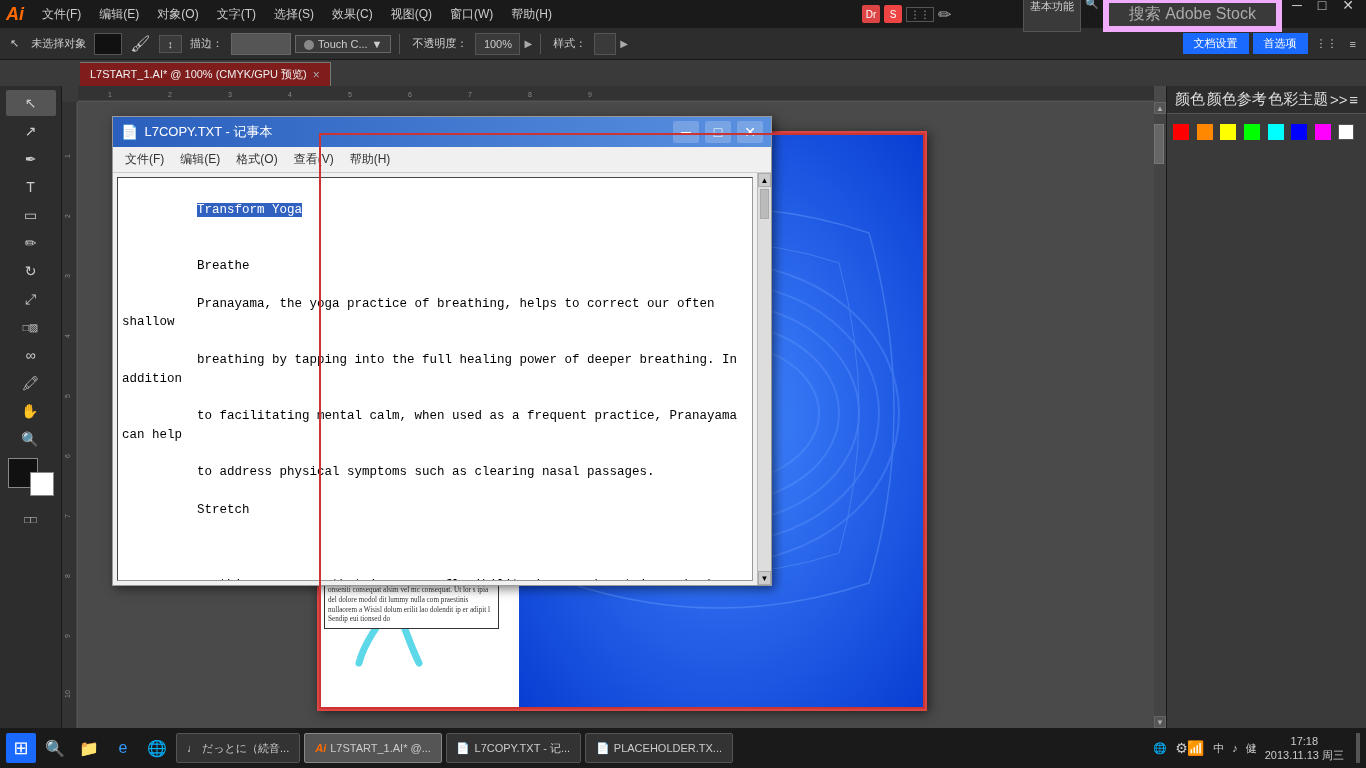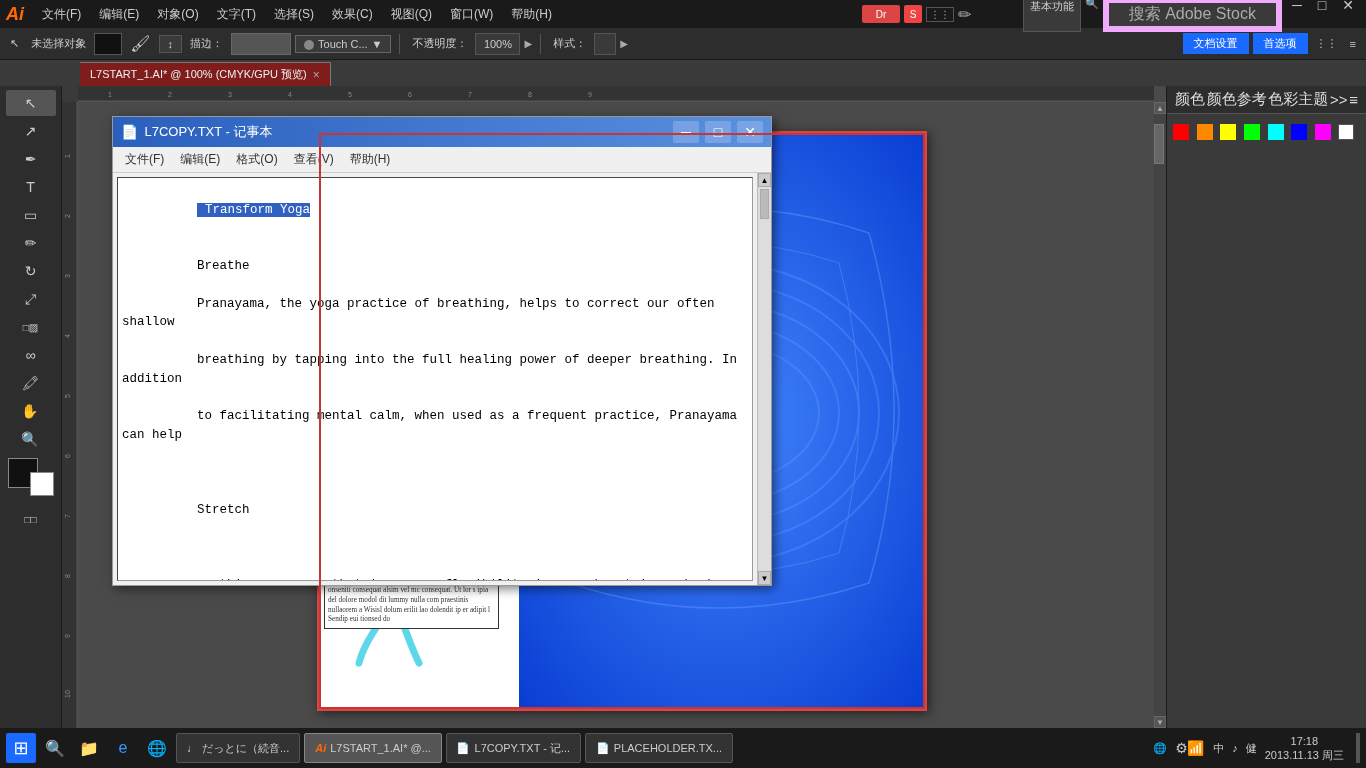--- a/index.html
+++ b/index.html
@@ -51,21 +51,21 @@
     
     #canvas-right { flex: 1; height: 100%; background: #1a6aff; position: relative; overflow: hidden; }
     #notepad-window { width: 660px; height: 470px; background: #f0f0f0; border: 1px solid #999; box-shadow: 3px 3px 10px rgba(0,0,0,0.5); display: flex; flex-direction: column; position: absolute; top: 30px; left: 50px; pointer-events: all; }
     #notepad-titlebar { background: linear-gradient(to right, #2a5fbd, #5a90e0); color: #fff; height: 30px; display: flex; align-items: center; padding: 0 8px; gap: 6px; }
     #notepad-icon { font-size: 14px; }
     #notepad-title-text { flex: 1; font-size: 13px; }
     .notepad-ctrl { width: 26px; height: 22px; display: flex; align-items: center; justify-content: center; background: rgba(255,255,255,0.2); border-radius: 2px; cursor: pointer; font-size: 14px; color: #fff; }
     #notepad-menubar { background: #f0f0f0; border-bottom: 1px solid #ccc; display: flex; padding: 2px 4px; }
     .notepad-menu { padding: 2px 8px; font-size: 12px; color: #333; cursor: pointer; }
     #notepad-content { flex: 1; background: #fff; border: 1px inset #999; margin: 4px; padding: 4px; overflow-y: auto; font-family: 'Courier New', monospace; font-size: 12.5px; color: #000; line-height: 1.5; white-space: pre-wrap; }
-    .notepad-selected { background: #3060c0; color: #fff; padding-left: 8px; }
+    .notepad-selected { background: #3060c0; color: #fff; }
     #notepad-scrollbar { width: 14px; background: #ddd; border-left: 1px solid #bbb; display: flex; flex-direction: column; }
     .np-scroll-btn { height: 14px; background: #ccc; border: 1px solid #aaa; display: flex; align-items: center; justify-content: center; font-size: 8px; cursor: pointer; }
     .np-scroll-track { flex: 1; background: #ddd; }
     .np-scroll-thumb { height: 30px; background: #bbb; border: 1px solid #aaa; margin: 2px; }
 
     
     #right-panel { width: 200px; background: #3a3a3a; border-left: 1px solid #1a1a1a; display: flex; flex-direction: column; }
     .panel-header { background: #2d2d2d; color: #ddd; padding: 4px 8px; font-size: 15px; border-bottom: 1px solid #555; display: flex; align-items: center; justify-content: space-between; }
     .panel-body { padding: 6px; color: #ccc; font-size: 11px; }
 
@@ -88,21 +88,21 @@
   <span class="menu-item">文件(F)</span>
   <span class="menu-item">编辑(E)</span>
   <span class="menu-item">对象(O)</span>
   <span class="menu-item">文字(T)</span>
   <span class="menu-item">选择(S)</span>
   <span class="menu-item">效果(C)</span>
   <span class="menu-item">视图(Q)</span>
   <span class="menu-item">窗口(W)</span>
   <span class="menu-item">帮助(H)</span>
   <div style="margin-left: 300px; display: flex; gap:4px; align-items:center;">
-    <div style="width:38px;height:18px;background:#d44;border-radius:2px;display:flex;align-items:center;justify-content:center;font-size:10px;color:#fff;">Dr</div>
+    <div style="width:18px;height:18px;background:#d44;border-radius:2px;display:flex;align-items:center;justify-content:center;font-size:10px;color:#fff;">Dr</div>
     <div style="width:18px;height:18px;background:#e44;border-radius:2px;display:flex;align-items:center;justify-content:center;font-size:10px;color:#fff;">S</div>
     <div style="display:flex;gap:2px;border:1px solid #555;padding:1px 3px;">
       <span style="font-size:10px;color:#aaa;">⋮⋮</span>
     </div>
     <span style="font-size:16px;color:#aaa;cursor:pointer;">✏</span>
   </div>
   <div class="app-controls">
     <span style="color:#ccc;font-size:11px;border:1px solid #555;padding:1px 6px;background:#3a3a3a;">基本功能</span>
     <span style="font-size:11px;color:#aaa;">🔍</span>
     <span style="font-size:16px;color:#aaa;background:#3a3a3a;border:6px solid #f0abfc;padding:1px 20px;">搜索 Adobe Stock</span>
@@ -309,21 +309,21 @@
         <span class="notepad-menu">帮助(H)</span>
       </div>
       <div style="display:flex;flex:1;overflow:hidden;">
         <div id="notepad-content">
           <span class="notepad-selected">Transform Yoga</span>
           <br>
           <span>Breathe</span><br>
           <span>Pranayama, the yoga practice of breathing, helps to correct our often shallow</span><br>
           <span>breathing by tapping into the full healing power of deeper breathing. In addition</span><br>
           <span>to facilitating mental calm, when used as a frequent practice, Pranayama can help</span><br>
-          <br>
+          <span>to address physical symptoms such as clearing nasal passages.</span><br>
           <span>Stretch</span><br>
           <br>
           <span>soothing movement that increases flexibility in your hamstrings, back, shoulders</span><br>
           <br>
           <br>
           <br>
           <br>
           <br>
           <br>
           <br>

